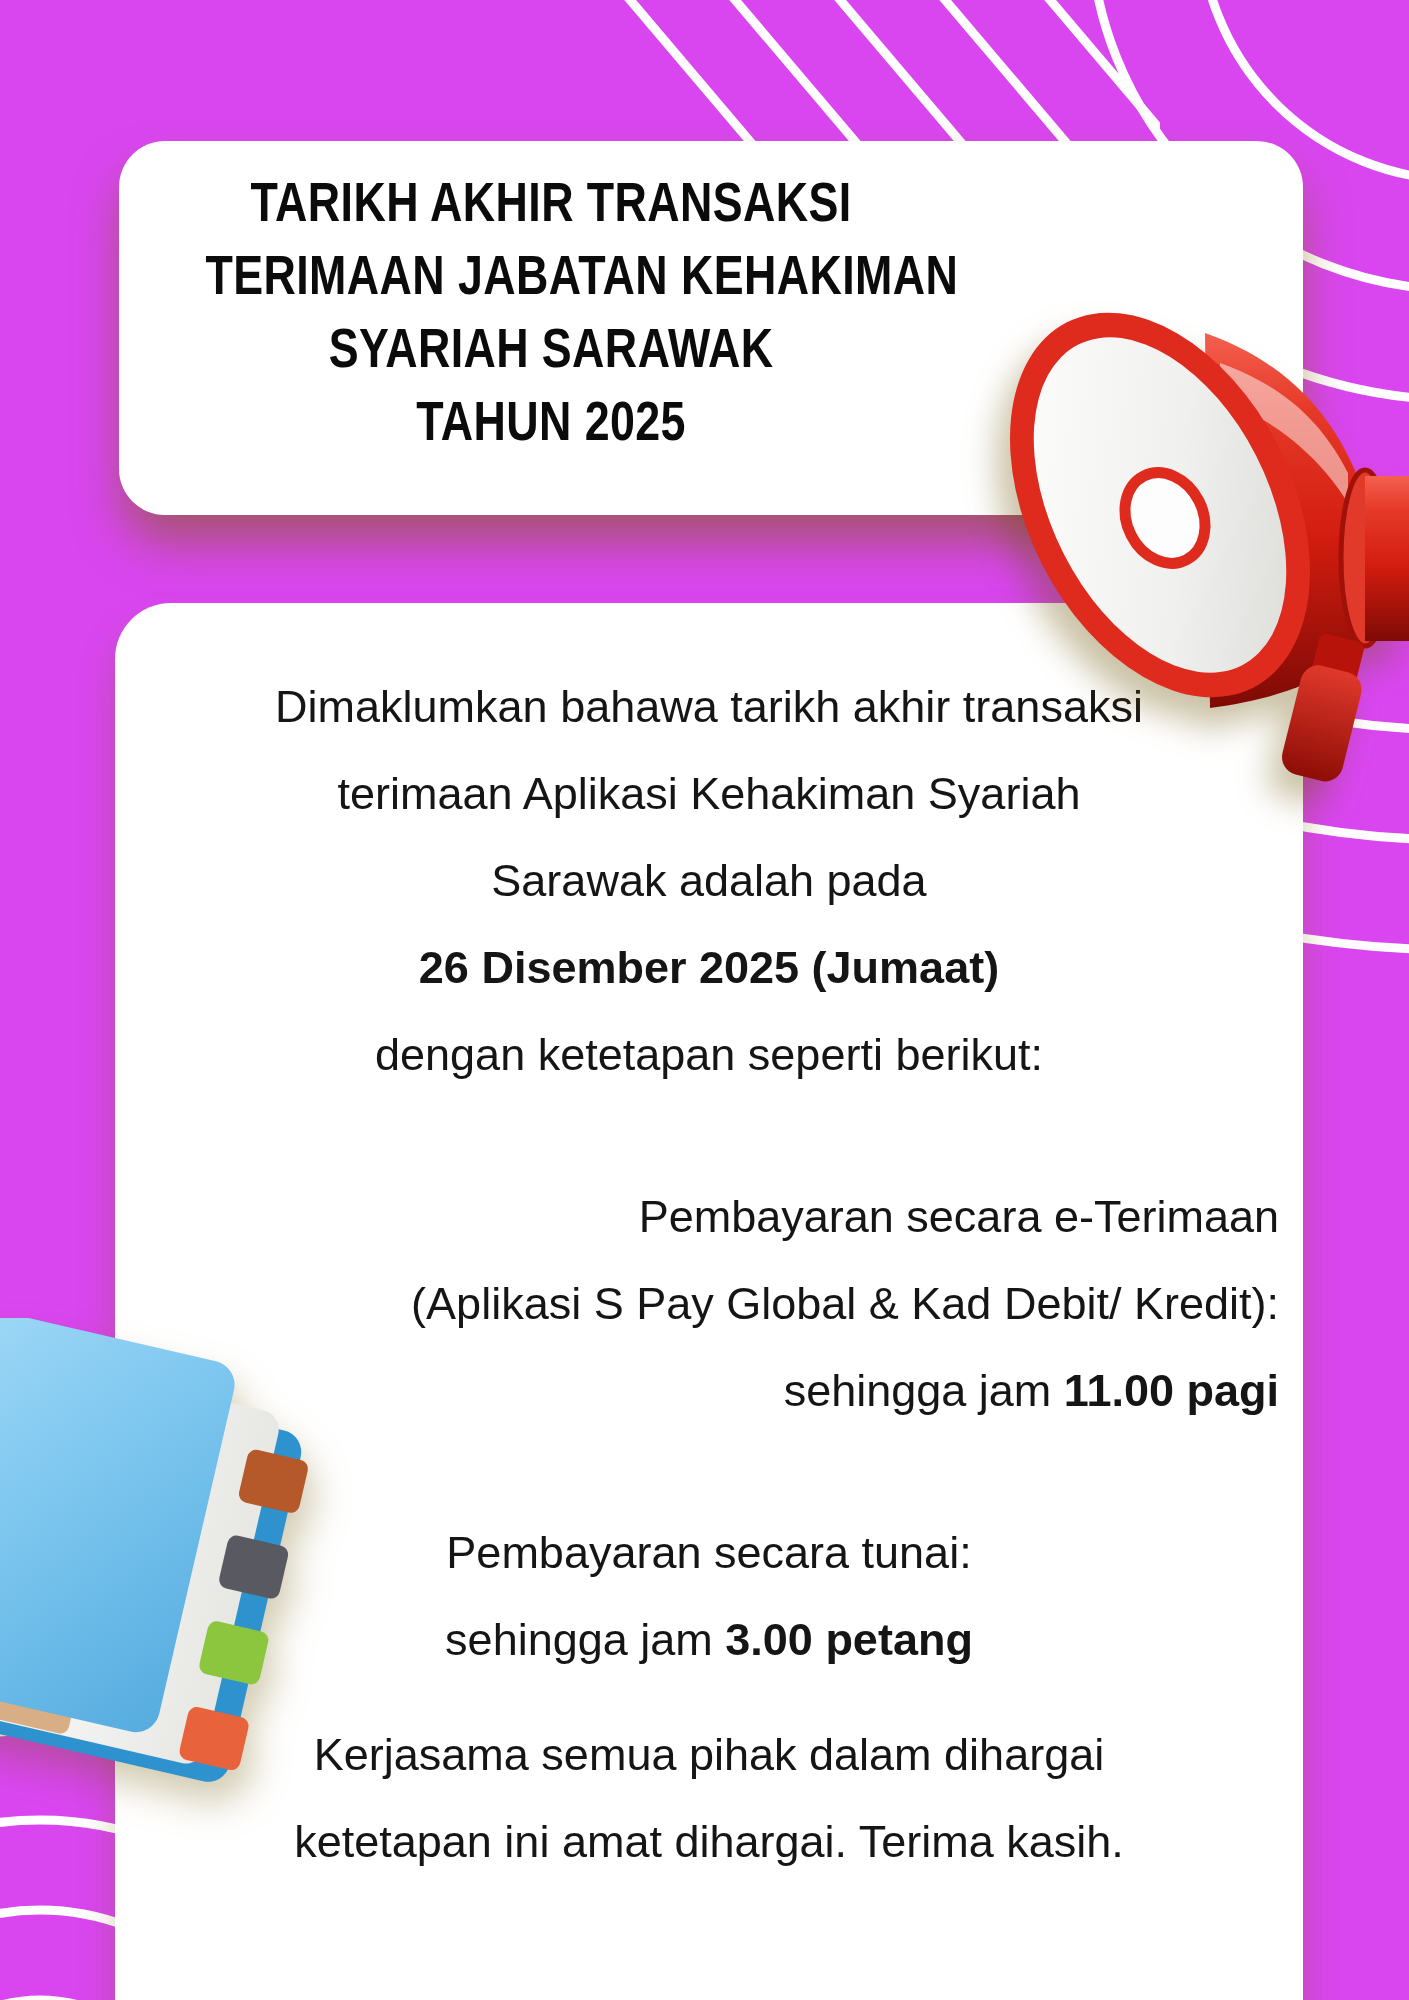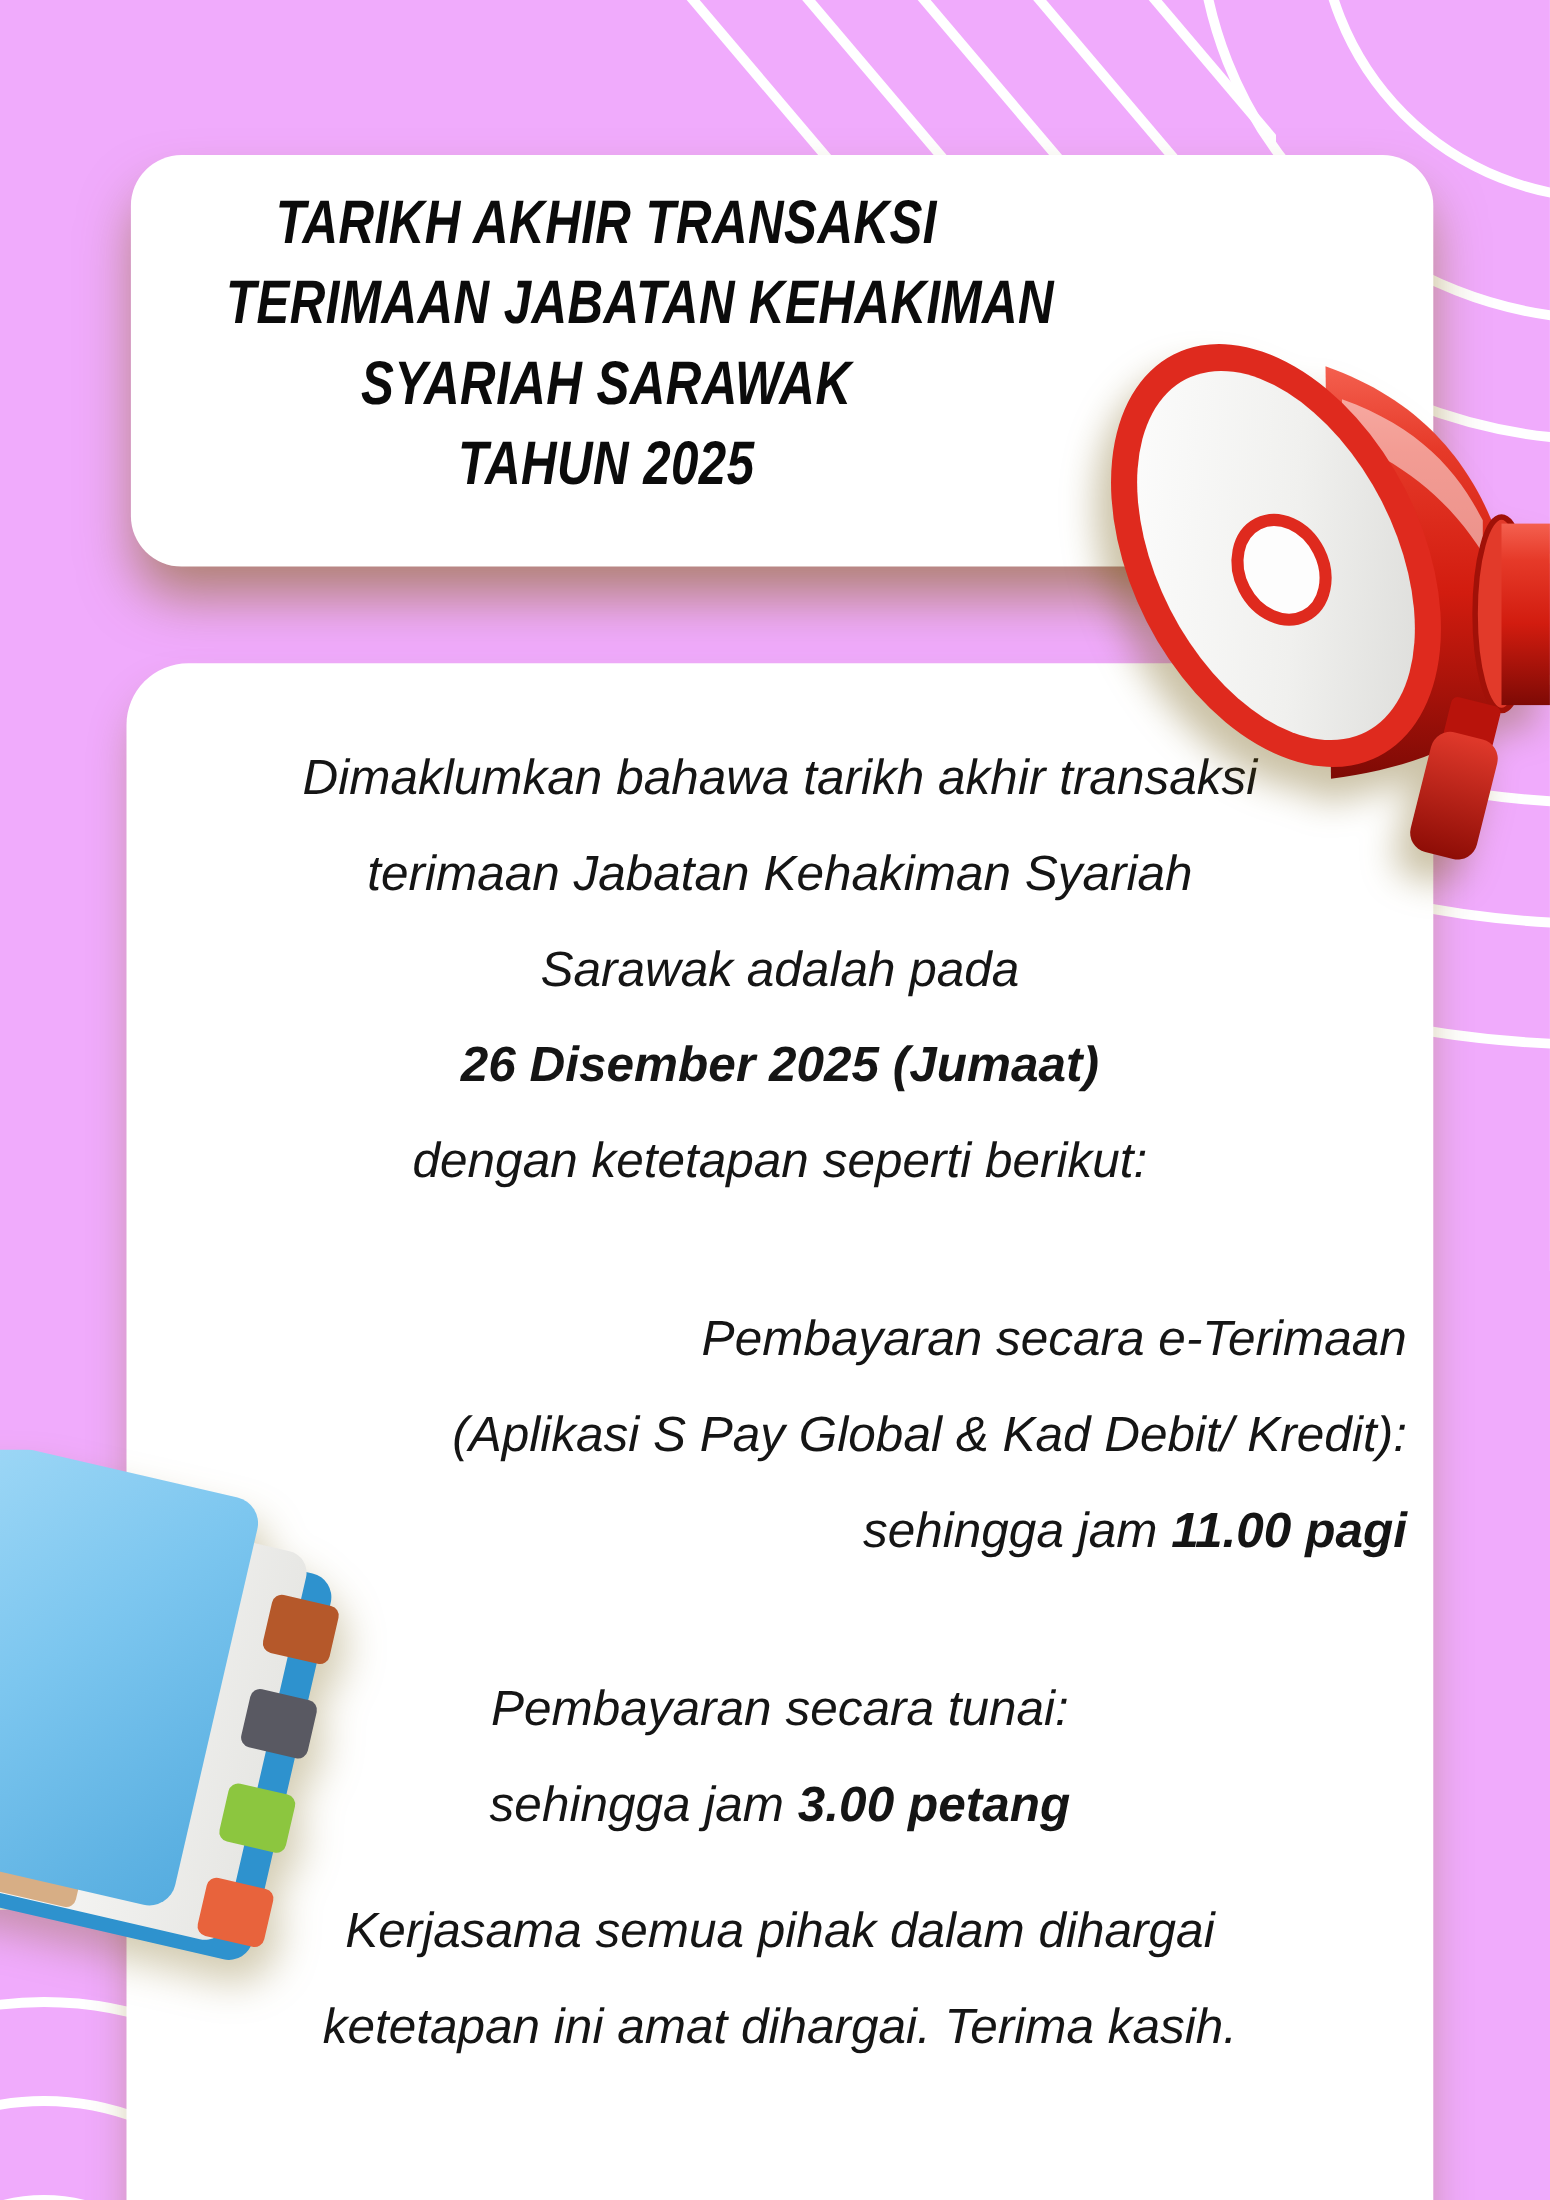--- a/index.html
+++ b/index.html
@@ -1,22 +1,21 @@
 <!DOCTYPE html>
 <html><head>
 <meta charset="utf-8">
 <style>
   html,body{margin:0;padding:0;}
   .poster{
     position:relative;
     width:1409px;height:2000px;
-    background:#f0abfc;
+    background:#d946ef;
     overflow:hidden;
     font-family:"Liberation Sans","DejaVu Sans",sans-serif;
-    font-style:italic;
   }
   .bg-decor{position:absolute;left:0;top:0;width:1409px;height:2000px;}
   .card{
     position:absolute;background:#FFFFFF;
   }
   .card-title{
     left:119px;top:141px;width:1184px;height:374px;
     border-radius:46px;
     box-shadow:0 30px 48px -4px rgba(122,94,0,.55);
   }
@@ -106,21 +105,21 @@
       <div class="title-line">TERIMAAN JABATAN KEHAKIMAN</div>
       <div class="title-line">SYARIAH SARAWAK</div>
       <div class="title-line">TAHUN 2025</div>
     </div>
   </div>
 
   <div class="card card-body">
     <div class="body-block">
       <div class="para-1">
         <div class="line"><span>Dimaklumkan bahawa tarikh akhir transaksi</span><b></b></div>
-        <div class="line"><span>terimaan Jabatan Kehakiman Syariah</span><b></b></div>
+        <div class="line"><span>terimaan Aplikasi Kehakiman Syariah</span><b></b></div>
         <div class="line"><span>Sarawak adalah pada</span><b></b></div>
         <div class="line"><span></span><b>26 Disember 2025 (Jumaat)</b></div>
         <div class="line"><span>dengan ketetapan seperti berikut:</span><b></b></div>
       </div>
       <div class="para-2">
         <div class="line"><span>Pembayaran secara e-Terimaan</span><b></b></div>
         <div class="line"><span>(Aplikasi S Pay Global &amp; Kad Debit/ Kredit):</span><b></b></div>
         <div class="line"><span>sehingga jam </span><b>11.00 pagi</b></div>
       </div>
       <div class="para-3">

